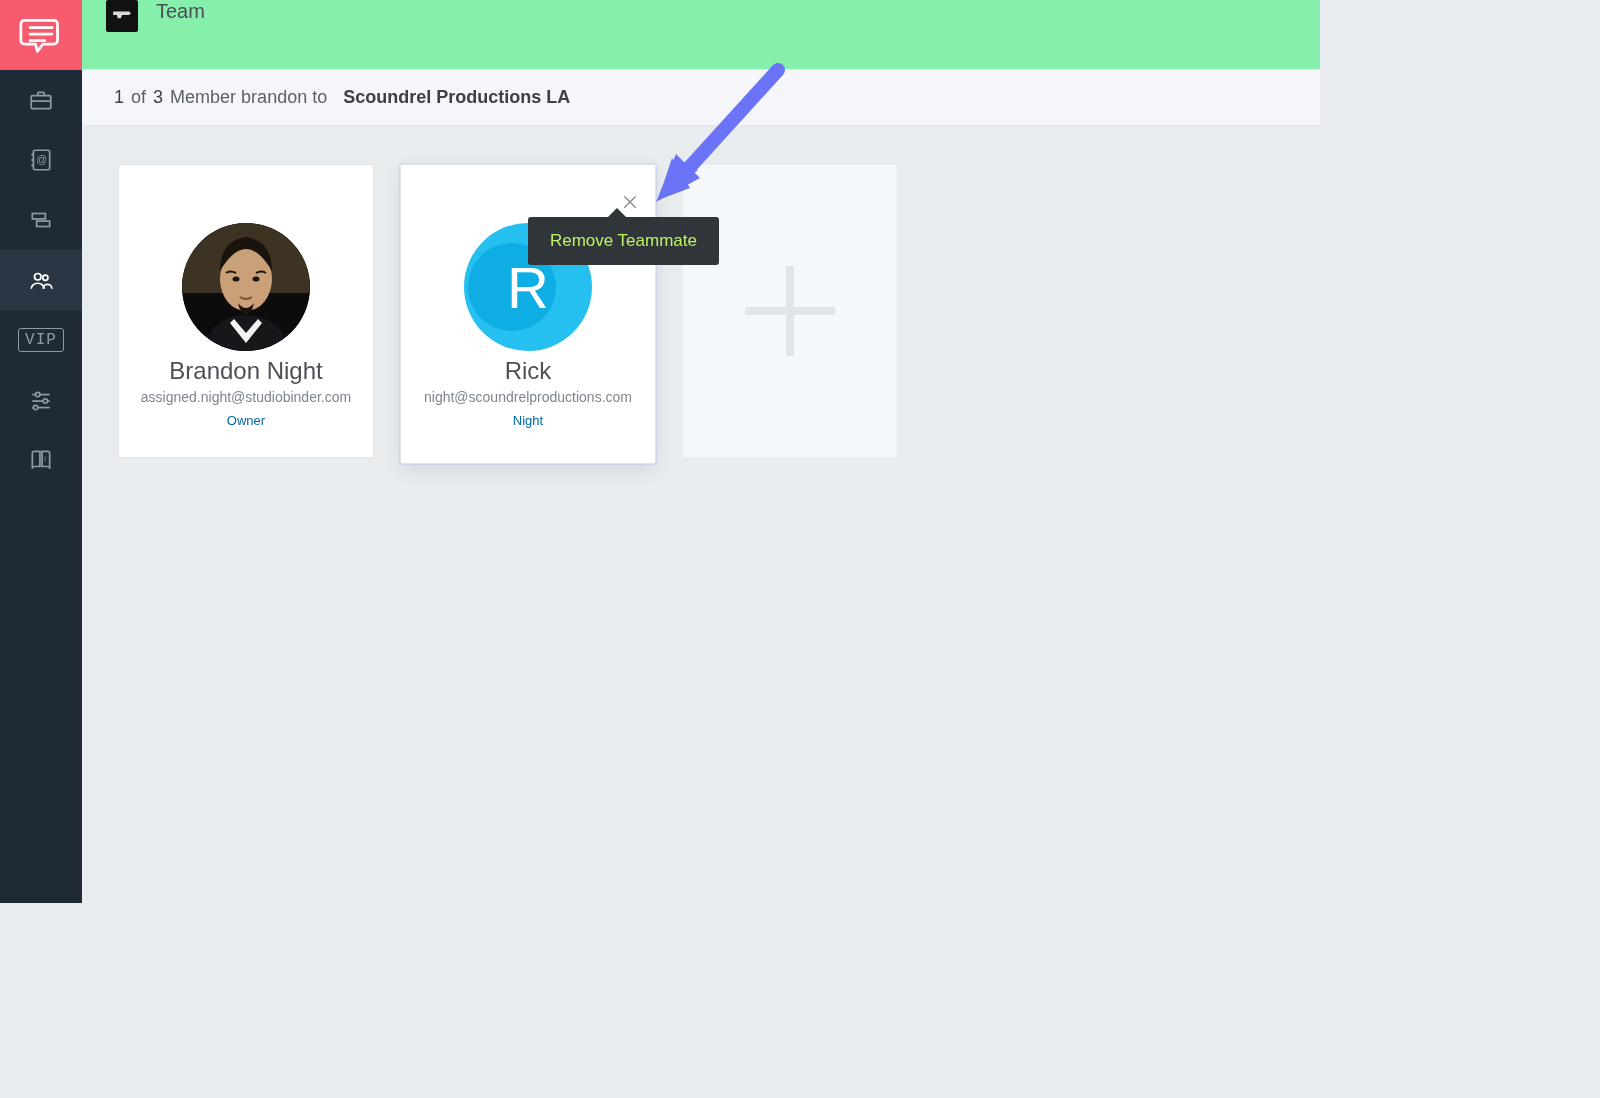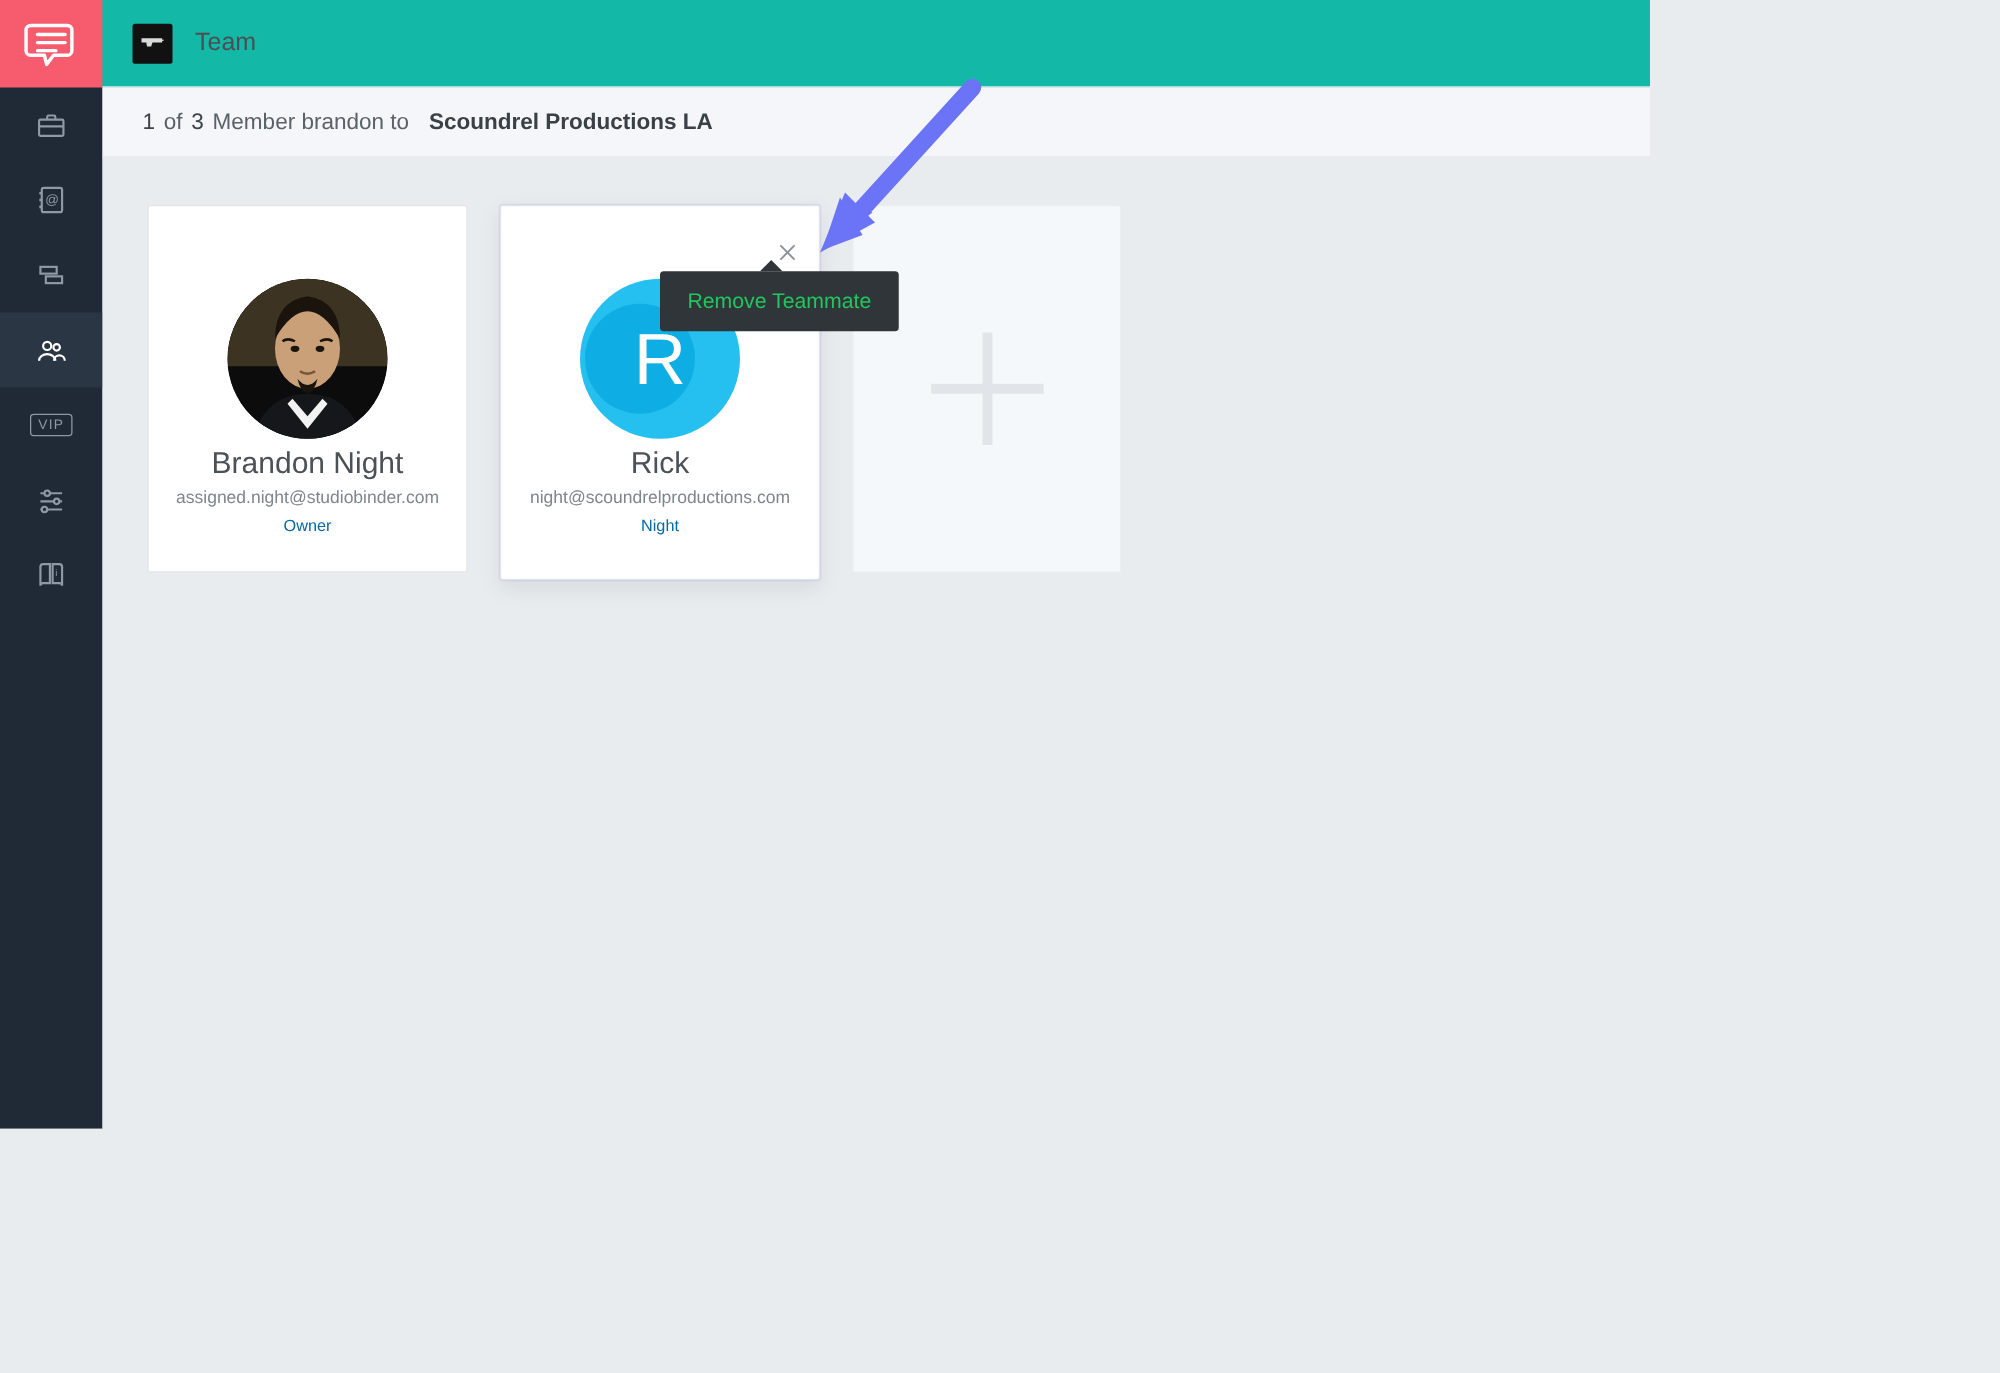--- a/index.html
+++ b/index.html
@@ -46,34 +46,35 @@
     cursor: pointer;
   }
   .nav-item.active {
     background: #2b3644;
     color: #ffffff;
   }
   .nav-item svg { width: 26px; height: 26px; }
   .nav-vip {
     border: 1.5px solid #8f99a4;
     border-radius: 3px;
-    font-size: 11px;
+    font-size: 16px;
     padding: 2px 6px;
     letter-spacing: 1px;
+    font-family: Liberation Mono, monospace;
   }
 
   
   .header {
     position: absolute;
     left: 82px; top: 0; right: 0;
     height: 70px;
-    background: #14b8a6;
+    background: #86efac;
     border-bottom: 1px solid #e4e6e9;
     display: flex;
-    align-items: center;
+    align-items: flex-start;
     padding-left: 24px;
     gap: 18px;
   }
   .header-thumb {
     width: 32px; height: 32px;
     background: #111;
     border-radius: 2px;
     display: flex; align-items: center; justify-content: center;
   }
   .header-thumb svg { width: 22px; height: 14px; }
@@ -186,21 +187,21 @@
   .member-role {
     margin-top: 8px;
     font-size: 13px;
     color: #0369a1;
   }
 
   
   .tooltip {
     position: absolute;
     background: #303539;
-    color: #22c55e;
+    color: #bef264;
     font-size: 17px;
     padding: 14px 22px;
     border-radius: 3px;
     white-space: nowrap;
     top: 52px;
     right: -64px;
     z-index: 20;
   }
   .tooltip::before {
     content: "";

